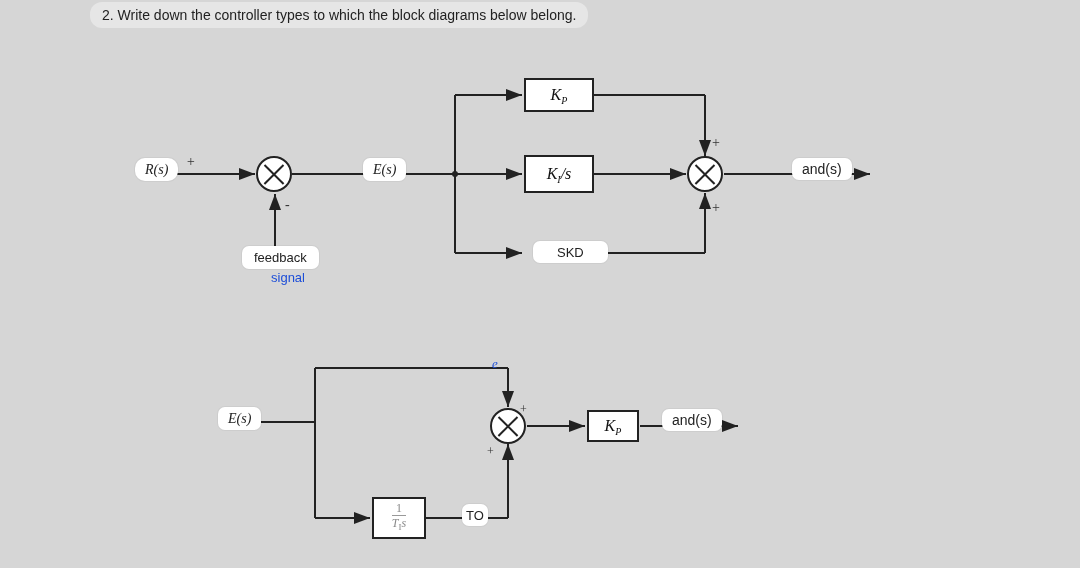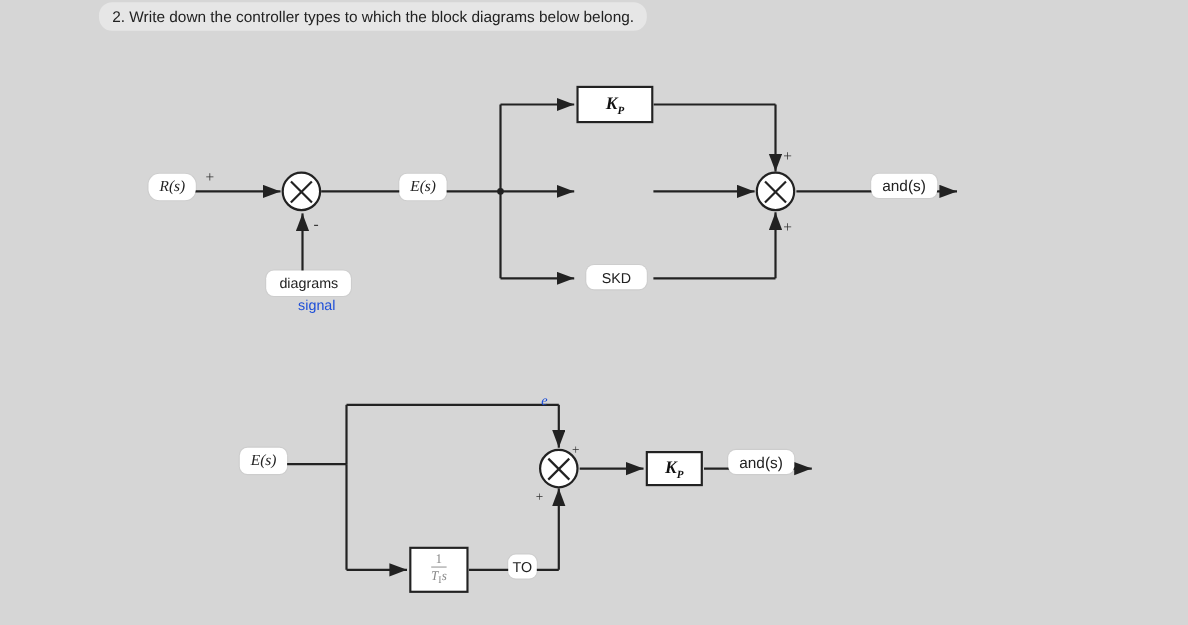--- a/index.html
+++ b/index.html
@@ -73,21 +73,21 @@
     color: #1d4ed8;
     text-align: center;
     font-style: normal;
   }
   .sign {
     position: absolute;
     font-family: "Times New Roman", serif;
     font-size: 14px;
     color: #333;
   }
-  .kp-font { font-family: "Times New Roman", serif; font-style: italic; font-weight: bold; }
+  .kp-font { font-family: "Times New Roman", serif; font-style: italic; font-weight: normal; }
   .serif-i { font-family: "Times New Roman", serif; font-style: italic; }
   .frac { display: inline-block; text-align: center; line-height: 1; font-size: 12px; }
   .frac .num { display: block; border-bottom: 1px solid #999; padding: 0 3px 1px; }
   .frac .den { display: block; padding-top: 1px; }
   svg.wires { position: absolute; left:0; top:0; width:1080px; height:568px; pointer-events:none; }
 </style>
 </head>
 <body>
 
 <div class="question-box">2. Write down the controller types to which the block diagrams below belong.</div>
@@ -137,30 +137,35 @@
     <span class="x1"></span>
       <span class="x2"></span>
   </div>
   <div class="sign" style="left:285px; top:197px;">-</div>
 
   <div class="pill" style="left:363px; top:158px;">
     <span class="serif-i">E(s)</span>
   </div>
 
   <div class="pill" style="left:242px; top:246px; text-align:center; padding:4px 12px;">
-    <div style="font-size:13px;">diagrams</div>
+    <div style="font-size:13px;">feedback</div>
   </div>
   <div class="lbl" style="left:263px; top:270px; width:50px;">signal</div>
 
   <div class="box" style="left:524px; top:78px; width:70px; height:34px; line-height:30px;">
     <span class="kp-font"><span>K</span><sub style="font-size:10px;">P</sub></span>
   </div>
 
-
-  <div class="pill" style="left:533px; top:241px; padding:3px 14px; border-radius:7px;">
+  <div class="box" style="left:524px; top:155px; width:70px; height:38px; line-height:34px;">
+    <span class="kp-font">
+      <span>K</span><sub style="font-size:10px;">I</sub><span style="font-style:italic;">/s</span>
+    </span>
+  </div>
+
+  <div class="pill" style="left:533px; top:241px; padding:3px 24px; border-radius:7px;">
     <span style="font-size:13px;">SKD</span>
   </div>
 
   <div class="sum" style="left:687px; top:156px;">
     <span class="x1"></span>
       <span class="x2"></span>
   </div>
   <div class="sign" style="left:712px; top:135px;">+</div>
   <div class="sign" style="left:712px; top:200px;">+</div>
 

